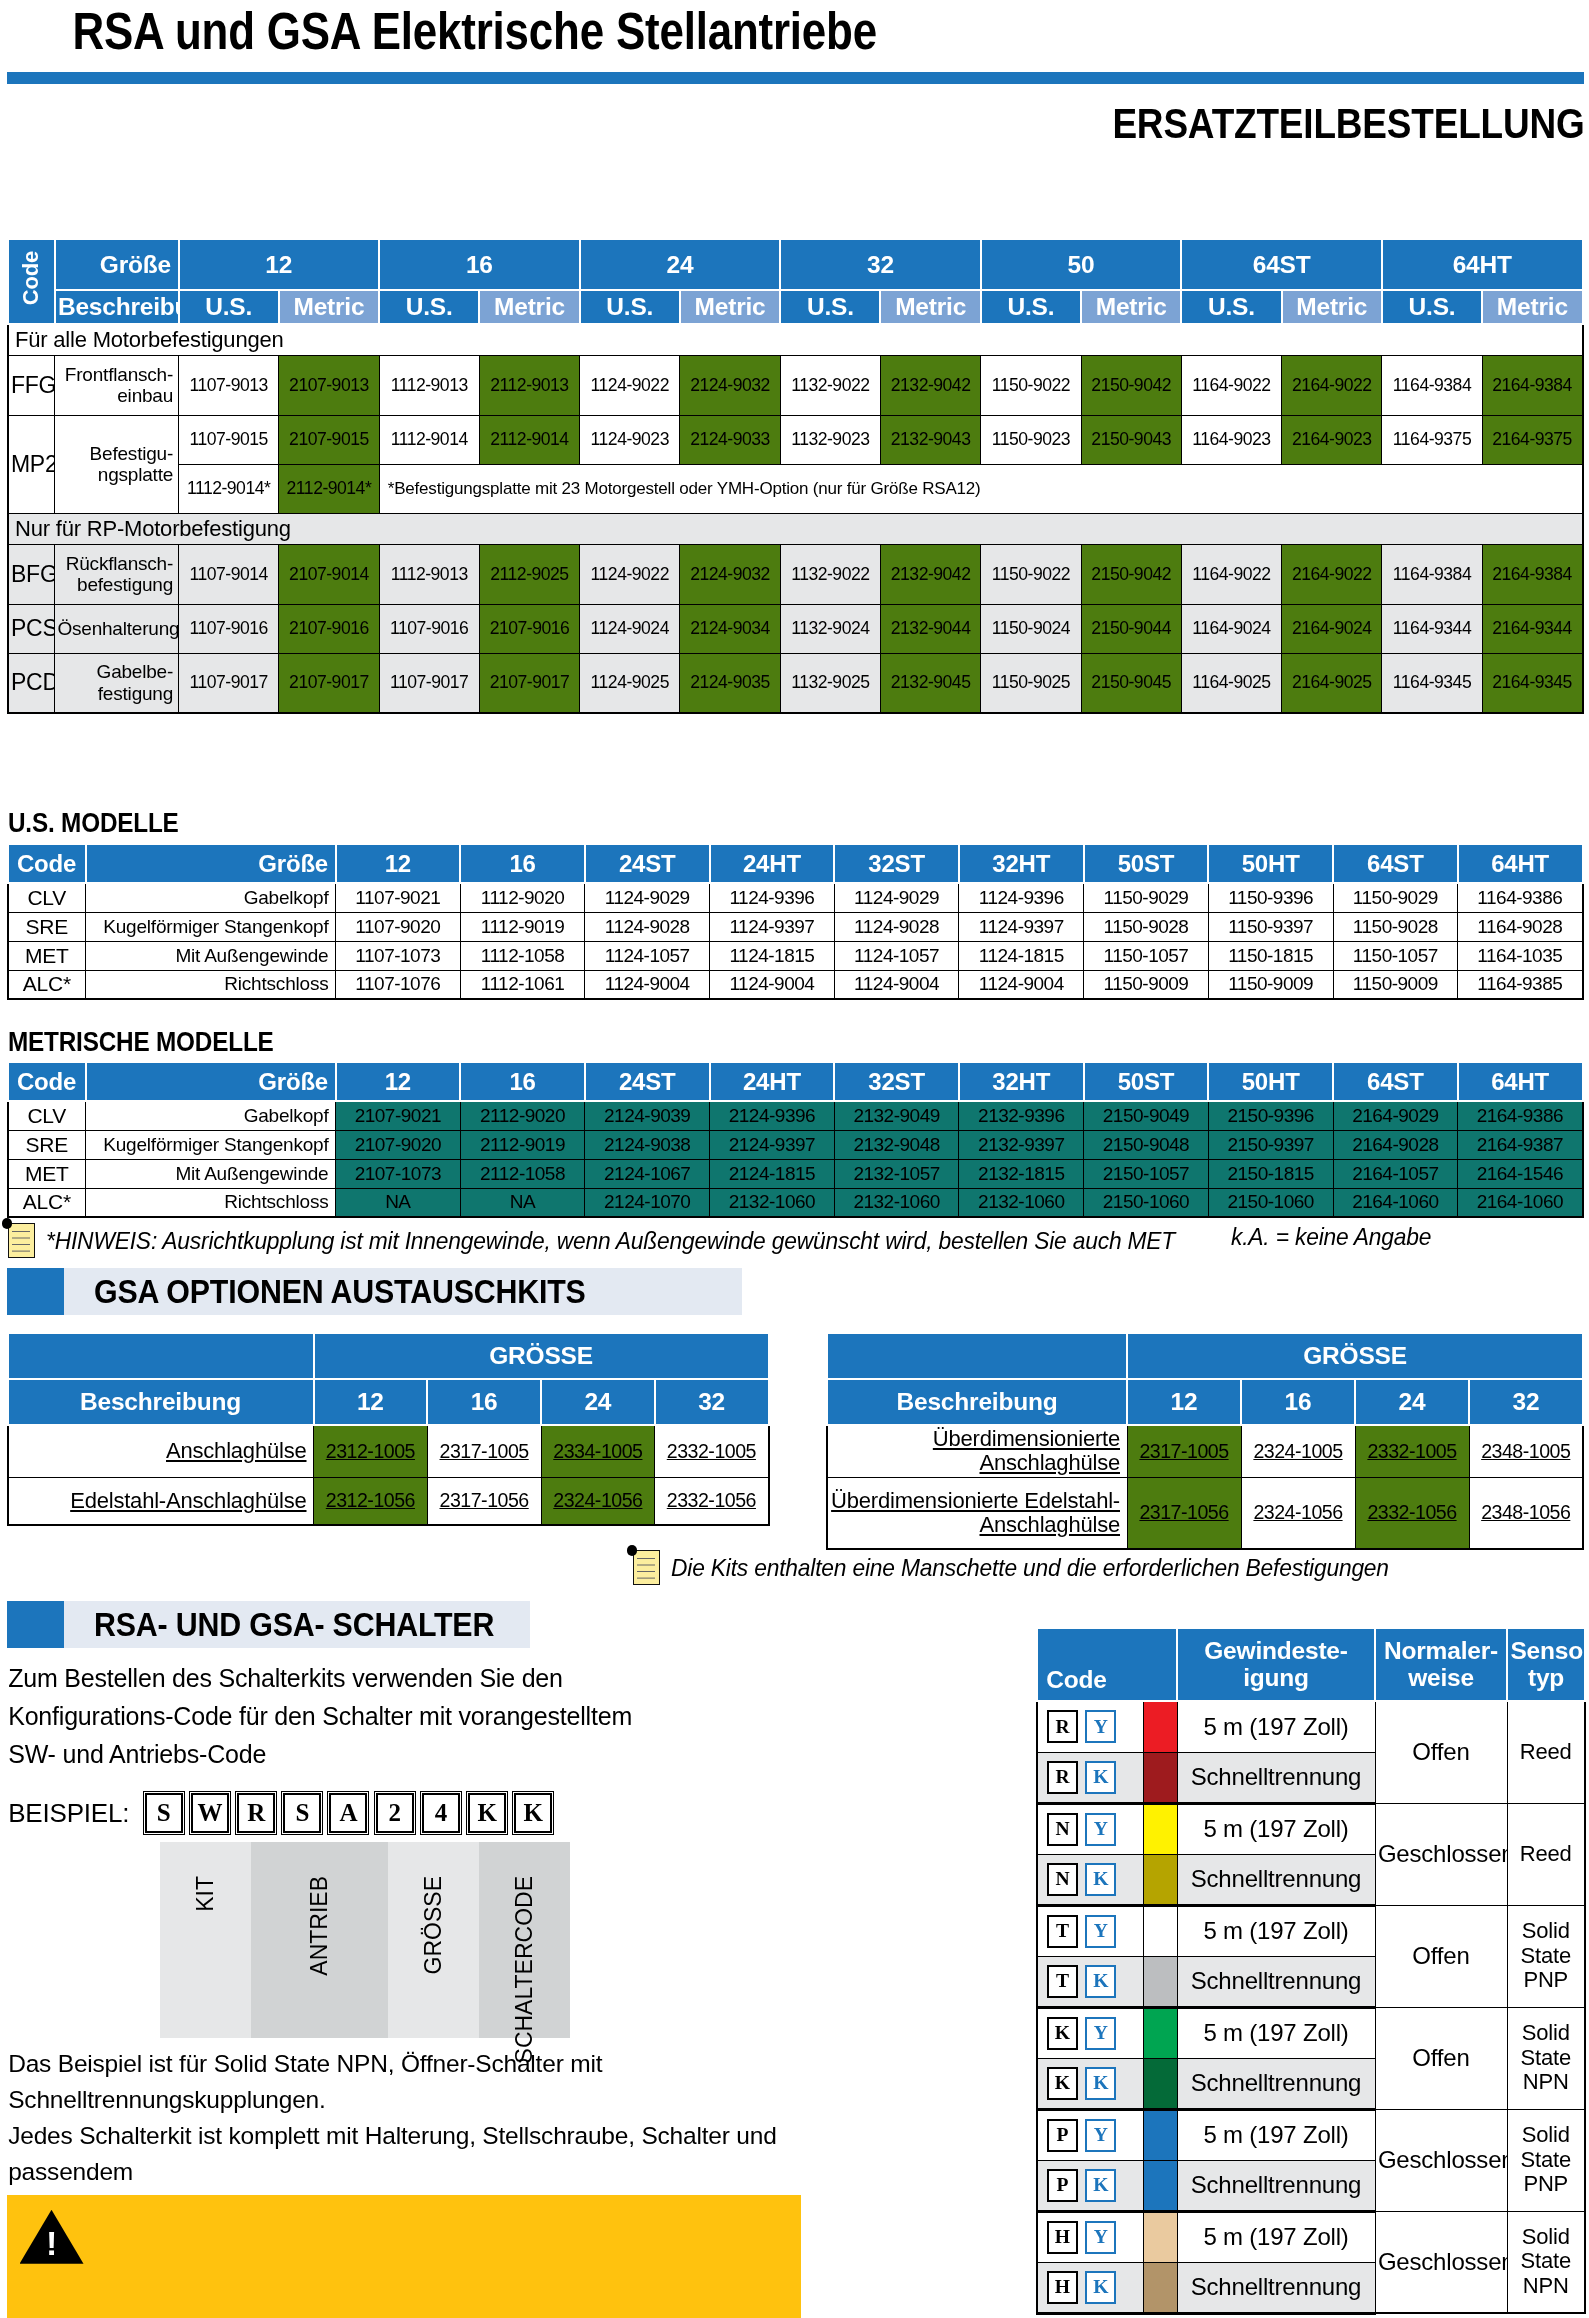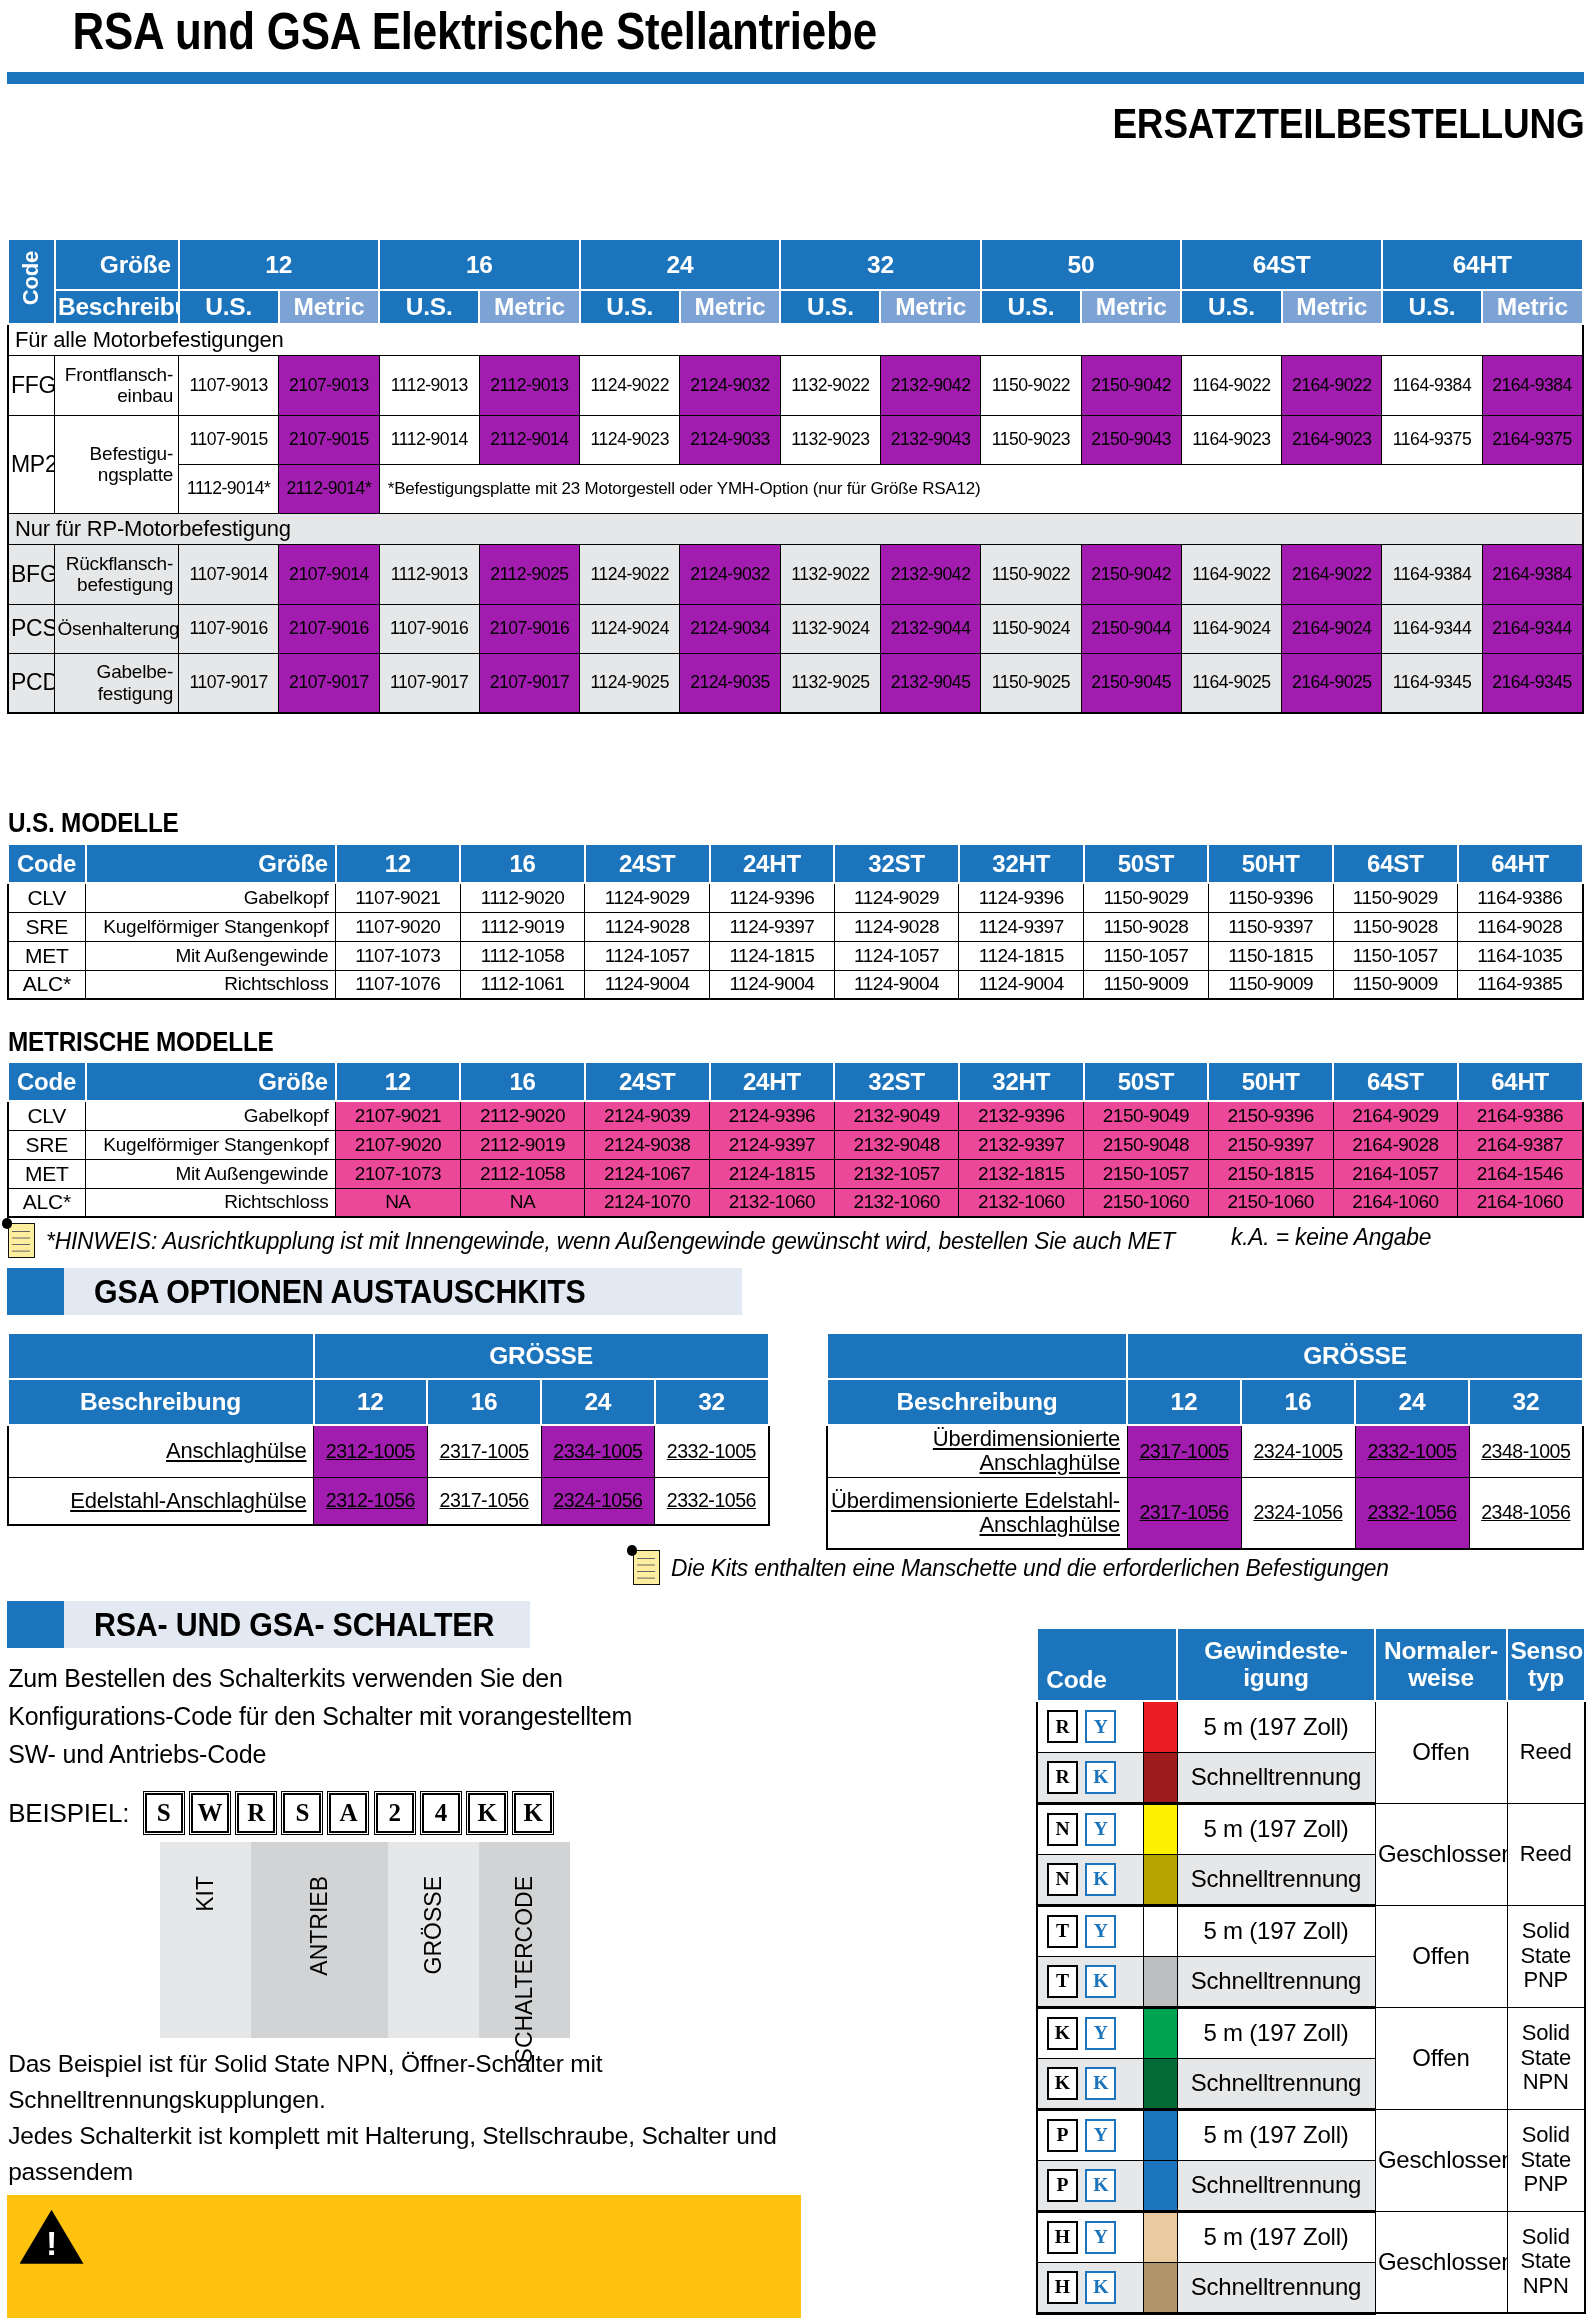--- a/index.html
+++ b/index.html
@@ -13,23 +13,23 @@
   .sec .sq{position:absolute;left:0;top:0;width:57px;height:47px;background:#1C75BC;}
   .sec h2{position:absolute;left:87px;top:0;margin:0;font-size:33px;font-weight:700;white-space:nowrap;line-height:47px;transform:scaleX(.92);transform-origin:left top;}
   .plain-hd{position:absolute;font-size:27px;font-weight:700;transform:scaleX(.9);transform-origin:left top;white-space:nowrap;}
   
   table{border-collapse:collapse;table-layout:fixed;position:absolute;background:#fff;}
   td,th{border:1.6px solid #000;padding:0 2.4px;overflow:hidden;}
   thead th{background:#1C75BC;color:#fff;border:2.4px solid #fff;font-weight:700;}
   table{border:2.4px solid #000;}
   .pre{white-space:pre-line;}
   .pn{font-size:17.6px;letter-spacing:-0.5px;text-align:center;}
-  .met{background:#a21caf;margin-left:32px;}
+  .met{background:#4d7c0f;margin-left:32px;}
   .gray{background:#E6E7E8;}
-  .mshade{background:#ec4899;}
+  .mshade{background:#0f766e;}
   
   #mount-table thead th{font-size:24.5px;}
   #mount-table .met-hd{background:#7CA3D4;}
   #mount-table .groesse,#rod-us-table .groesse2,#rod-m-table .groesse2{text-align:right;padding-right:6.5px;}
   .vert{writing-mode:vertical-rl;transform:rotate(180deg);font-size:22px;display:inline-block;}
   #mount-table td.code{font-size:23px;text-align:center;}
   #mount-table td.desc{font-size:19px;text-align:right;padding-right:4.9px;line-height:1.12;}
   .grp-row td{font-size:22px;font-weight:400;text-align:left;padding-left:6.5px;}
   .note-cell{font-size:17px;text-align:left;padding-left:8.2px;}
   

